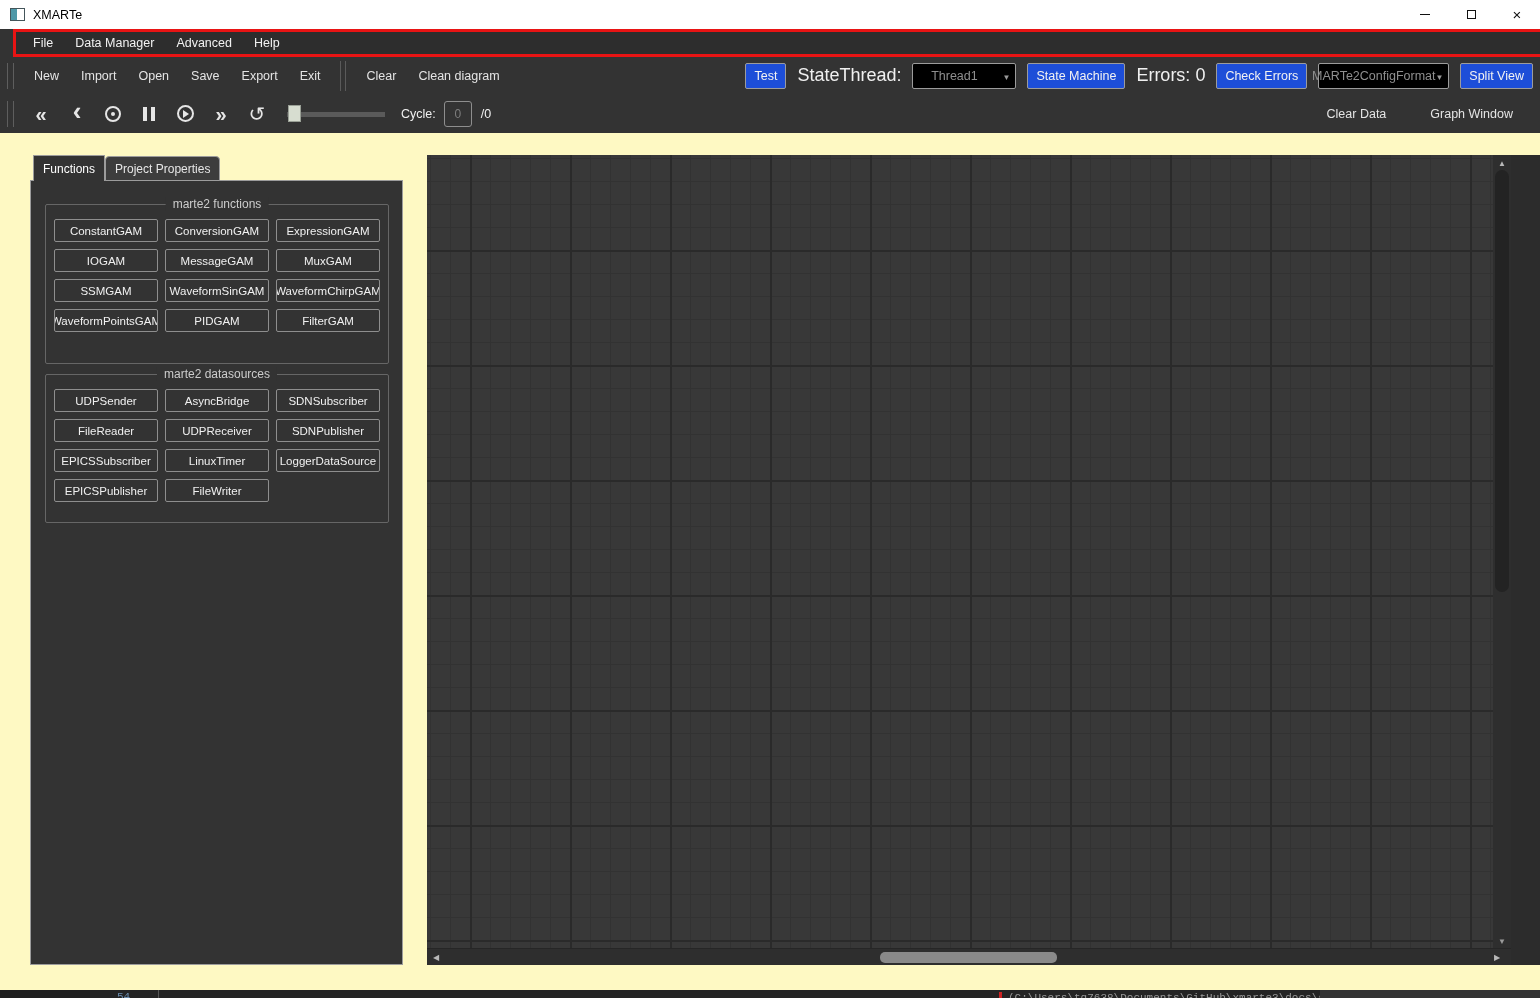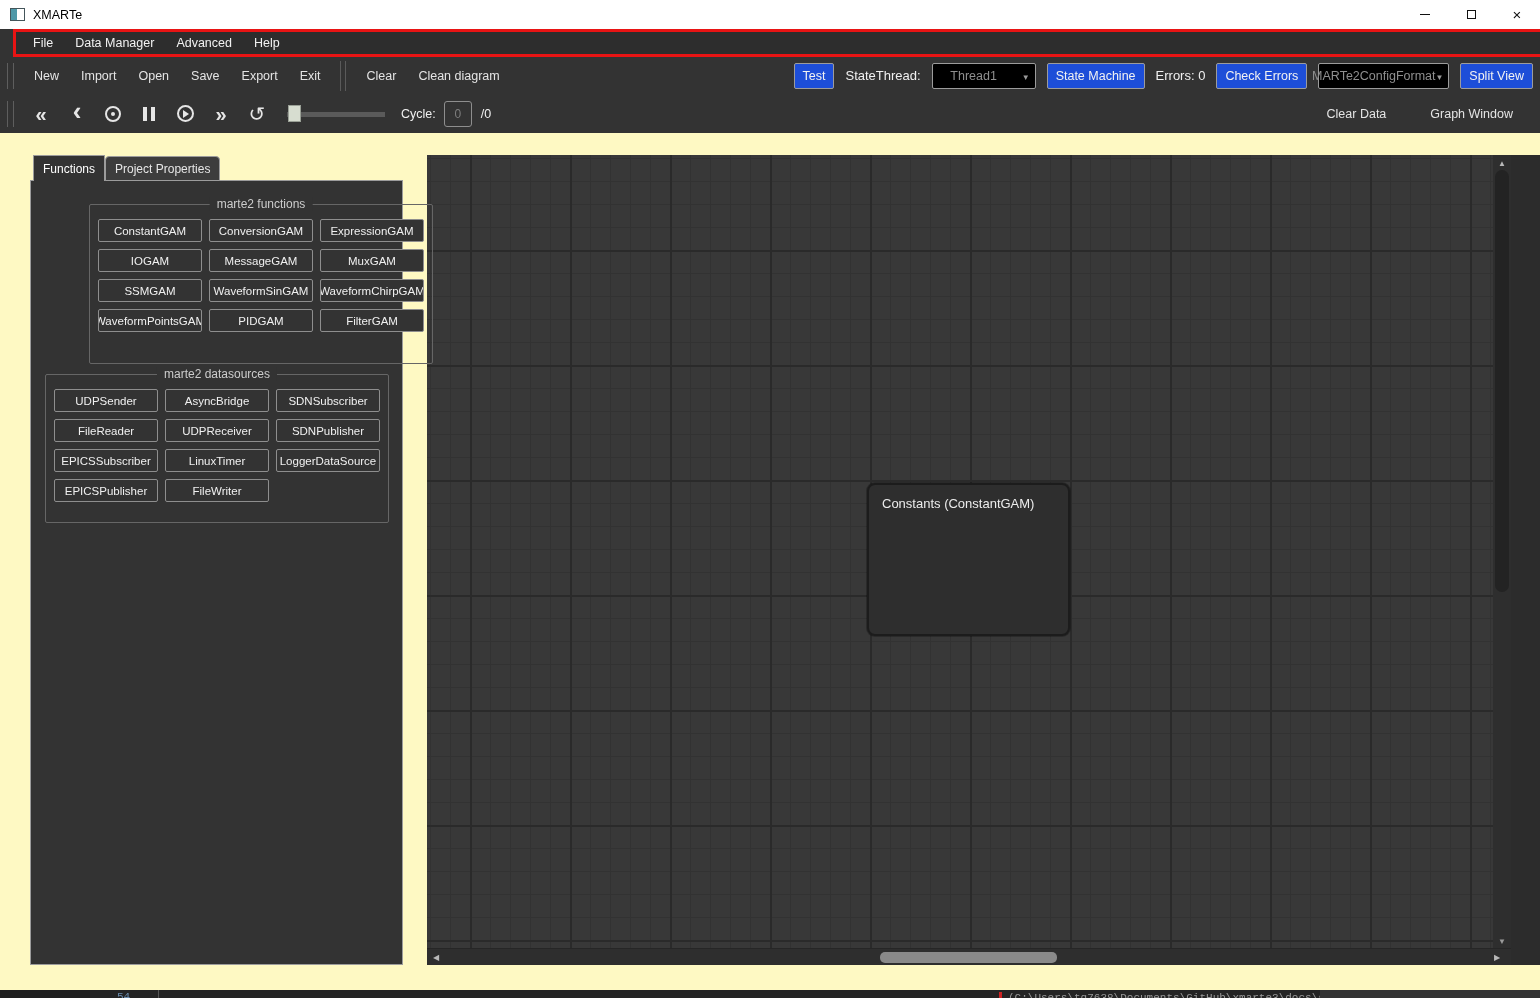--- a/index.html
+++ b/index.html
@@ -27,21 +27,21 @@
   
   .toolbar { position:absolute; left:0; width:1540px; display:flex; align-items:center; background:#333; }
   .toolbar1 { top:57px; height:37px; padding:0 4px; }
   .toolbar2 { top:94px; height:39px; padding:0 4px; }
   .grip { width:7px; height:26px; border-left:1px solid #5e5e5e; border-right:1px solid #5e5e5e; margin:0 9px 0 3px; }
   .tsep { width:6px; height:30px; border-left:1px solid #5a5a5a; border-right:1px solid #5a5a5a; margin:0 10px 0 8px; }
   .flat-btn { padding:4px 8px; margin:0 3px; color:#e4e4e4; font-size:12.5px; white-space:nowrap; }
   .right-group { margin-left:auto; display:flex; align-items:center; gap:11px; padding-right:3px; }
   .box-btn { border:1px solid #9c9c9c; border-radius:2px; height:26px; display:flex; align-items:center;
     padding:0 8px; color:#f2f2f2; font-size:12.5px; white-space:nowrap; background:#1d4ed8; }
-  .tlabel { color:#f0f0f0; font-size:13px; white-space:nowrap; }
+  .tlabel { color:#f0f0f0; font-size:18px; white-space:nowrap; }
   .combo { position:relative; border:1px solid #9c9c9c; border-radius:2px; height:26px;
     display:flex; align-items:center; justify-content:center; color:#8f8f8f; font-size:12.5px;
     padding:0 28px 0 8px; background:#000000; white-space:nowrap; }
   .combo .chev { position:absolute; right:5px; top:9px; font-size:8px; color:#9a9a9a; }
   .combo-thread { width:104px; }
   .combo-format { width:131px; }
   
   .pb-icon { width:30px; height:30px; display:flex; align-items:center; justify-content:center;
     color:#e6e6e6; margin:0 3px; }
   .chev2 { font-size:20px; font-weight:bold; line-height:1; }
@@ -68,21 +68,21 @@
   .main { position:absolute; left:0; top:133px; width:1540px; height:857px; background:#fef9c3; }
   
   .tabs { position:absolute; left:33px; top:22px; height:26px; display:flex; align-items:flex-end; z-index:3; }
   .tab { font-size:12px; padding:0 9px; display:flex; align-items:center; white-space:nowrap; }
   .tab-active { height:26px; border:1px solid #9c9c9c; border-bottom:none; background:#333; color:#ffffff; }
   .tab-inactive { height:25px; border:1px solid #9c9c9c; border-radius:4px 4px 0 0; background:#3d3d3d; color:#e6e6e6; }
   
   .panel { position:absolute; left:30px; top:47px; width:373px; height:785px;
     border:1px solid #9c9c9c; background:#333; z-index:2; }
   .groupbox { position:absolute; left:14px; border:1px solid #666666; border-radius:2px; }
-  .group-functions { top:23px; width:344px; height:160px;margin-left:44px; }
+  .group-functions { top:23px; width:344px; height:160px; }
   .group-datasources { top:193px; width:344px; height:149px; }
   .group-title { position:absolute; top:-8px; left:50%; transform:translateX(-50%);
     background:#333; padding:0 7px; font-size:12px; color:#cccccc; white-space:nowrap; }
   .palette-grid { display:grid; grid-template-columns:repeat(3,1fr); gap:7px 7px; padding:14px 8px 8px 8px; }
   .palette-btn { height:23px; border:1px solid #8e8e8e; border-radius:2px; background:#333;
     color:#f0f0f0; font-size:11.5px; display:flex; align-items:center; justify-content:center;
     overflow:hidden; white-space:nowrap; }
   
   .canvas { position:absolute; left:427px; top:22px; width:1084px; height:810px; background:#383838; }
   .gridarea { position:absolute; left:0; top:0; width:1066px; height:793px;
@@ -269,23 +269,20 @@
           <span class="palette-btn">EPICSPublisher</span>
           <span class="palette-btn">FileWriter</span>
         </div>
       </div>
 
     </div>
 
     <div class="canvas">
       <div class="gridarea"></div>
 
-      <div class="node">
-        <span>Constants (ConstantGAM)</span>
-      </div>
 
       <div class="vscroll">
         <span class="arrow arrow-up">▲</span>
         <span class="thumb"></span>
         <span class="arrow arrow-down">▼</span>
       </div>
 
       <div class="hscroll">
         <span class="arrow arrow-left">◀</span>
         <span class="thumb"></span>

